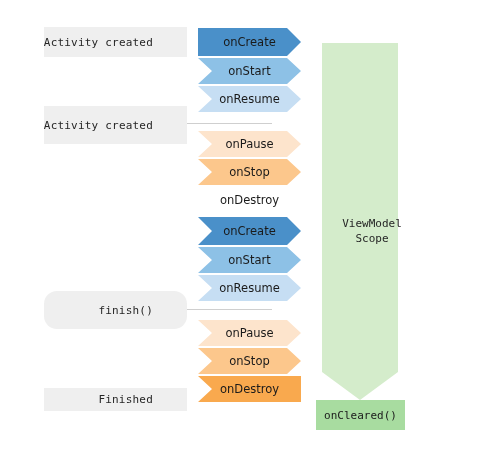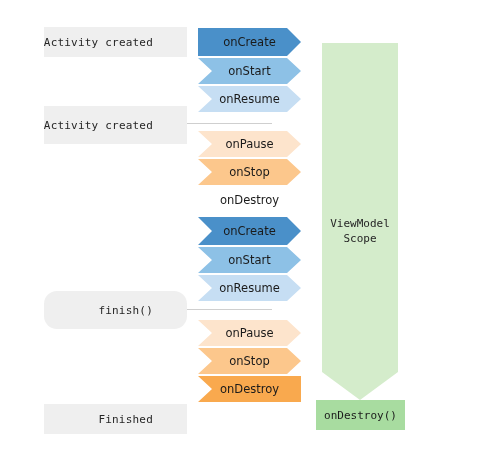--- a/index.html
+++ b/index.html
@@ -113,21 +113,21 @@
         <span>Activity created</span>
       </div>
       <div class="stage-label" style="left: 44px; top: 106px; width: 143px; height: 38px;">
         <span>Activity created</span>
       </div>
       <div class="connector" style="left: 187px; top: 123px; width: 85px;"></div>
       <div class="stage-label" style="left: 44px; top: 291px; width: 143px; height: 38px; border-radius: 13px;">
         <span>finish()</span>
       </div>
       <div class="connector" style="left: 187px; top: 309px; width: 85px;"></div>
-      <div class="stage-label" style="left: 44px; top: 404px; width: 143px; height: 30px;">
+      <div class="stage-label" style="left: 44px; top: 388px; width: 143px; height: 23px;">
         <span>Finished</span>
       </div>
     </div>
 
   <div id="lifecycle-layer">
       <div class="chev shape-flat-point" style="left: 198px; top: 28px; width: 103px; height: 28px; background: rgb(74, 144, 201);">
         <span class="lbl">onCreate</span>
       </div>
       <div class="chev shape-notch-point" style="left: 198px; top: 58px; width: 103px; height: 26px; background: rgb(141, 193, 230);">
         <span class="lbl">onStart</span>
@@ -158,18 +158,18 @@
       </div>
       <div class="chev shape-notch-point" style="left: 198px; top: 348px; width: 103px; height: 26px; background: rgb(252, 199, 140);">
         <span class="lbl">onStop</span>
       </div>
       <div class="chev shape-notch-flat" style="left: 198px; top: 376px; width: 103px; height: 26px; background: rgb(249, 169, 78);">
         <span class="lbl">onDestroy</span>
       </div>
     </div>
 
   <div id="vm-scope" style="left: 322px; top: 43px; width: 76px; height: 357px; background: rgb(212, 236, 203);"></div>
-  <div id="vm-scope-text" style="left: 322px; top: 216px; width: 76px;">ViewModel
+  <div id="vm-scope-text" style="left: 322px; top: 216px; width: 76px; padding-left: 12px;">ViewModel
 Scope</div>
   <div id="oncleared-box" style="left: 316px; top: 400px; width: 89px; height: 30px; background: rgb(168, 220, 160);">
-    <span>onDestroy()</span>
+    <span>onCleared()</span>
   </div>
 </div>
 
 </body></html>

